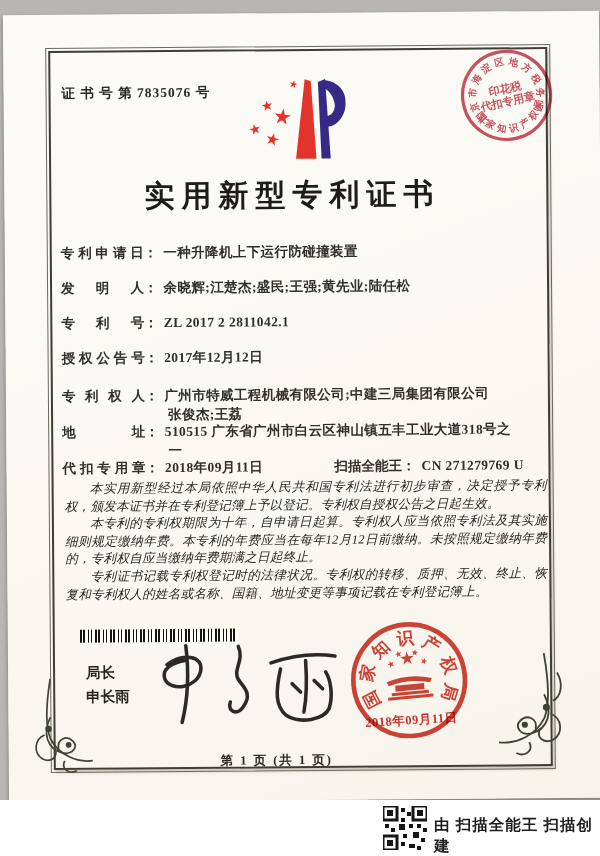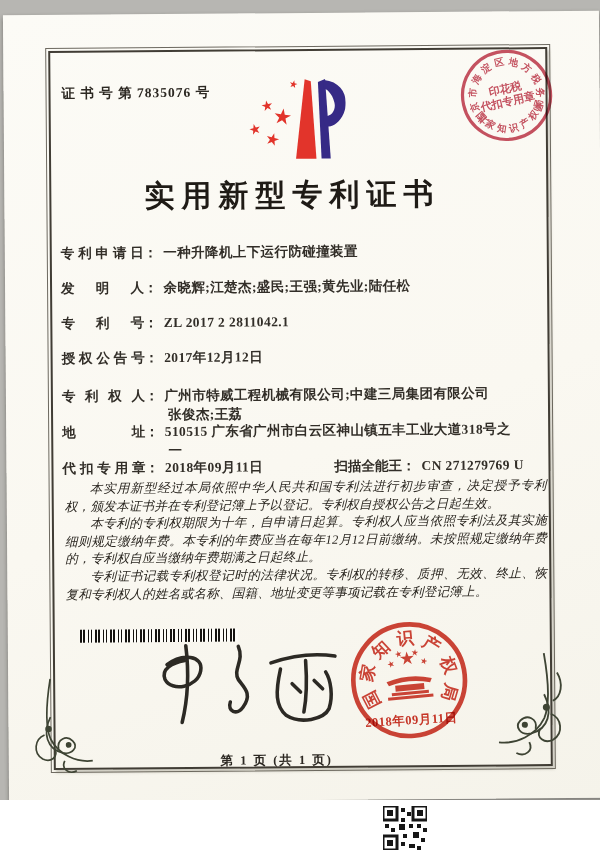--- a/index.html
+++ b/index.html
@@ -121,20 +121,24 @@
     </div>
 
     <div class="paras">
       <p>本实用新型经过本局依照中华人民共和国专利法进行初步审查，决定授予专利权，颁发本证书并在专利登记簿上予以登记。专利权自授权公告之日起生效。</p>
       <p>本专利的专利权期限为十年，自申请日起算。专利权人应当依照专利法及其实施细则规定缴纳年费。本专利的年费应当在每年12月12日前缴纳。未按照规定缴纳年费的，专利权自应当缴纳年费期满之日起终止。</p>
       <p>专利证书记载专利权登记时的法律状况。专利权的转移、质押、无效、终止、恢复和专利权人的姓名或名称、国籍、地址变更等事项记载在专利登记簿上。</p>
     </div>
 
     <div class="barcode"></div>
 
+    <div class="signer">
+      <div>局长</div>
+      <div>申长雨</div>
+    </div>
 
     <div class="signature">
       <svg viewBox="0 0 200 95" width="210" height="100" fill="none" stroke="#17140f" stroke-width="3.4" stroke-linecap="round" opacity=".9">
         <path d="M38,13 C40,30 41,58 34,86"></path>
         <path d="M20,31 C34,20 55,22 52,37 C49,53 24,57 18,45 C14,35 25,29 37,27"></path>
         <path d="M88,14 C94,28 82,36 88,46 C94,54 101,60 92,72 C86,80 77,76 80,67"></path>
         <path d="M119,30 C140,23 161,21 180,24"></path>
         <path d="M128,36 C123,58 123,71 133,80 C147,89 169,84 174,74 C178,62 176,47 171,39"></path>
         <path d="M152,28 C153,44 153,62 150,77"></path>
         <path d="M139,50 L147,58"></path>
@@ -243,14 +247,15 @@
           <rect x="34" y="18" width="4" height="4"></rect>
         <rect x="40" y="22" width="4" height="4"></rect>
           <rect x="30" y="26" width="6" height="6"></rect>
         <rect x="20" y="28" width="4" height="4"></rect>
           <rect x="18" y="36" width="4" height="4"></rect>
         <rect x="26" y="38" width="6" height="4"></rect>
           <rect x="38" y="32" width="4" height="4"></rect>
         <rect x="34" y="40" width="4" height="4"></rect>
       </svg>
     </div>
+    <div class="scantext">由 扫描全能王 扫描创建</div>
   </div>
 </div>
 
 </body></html>

